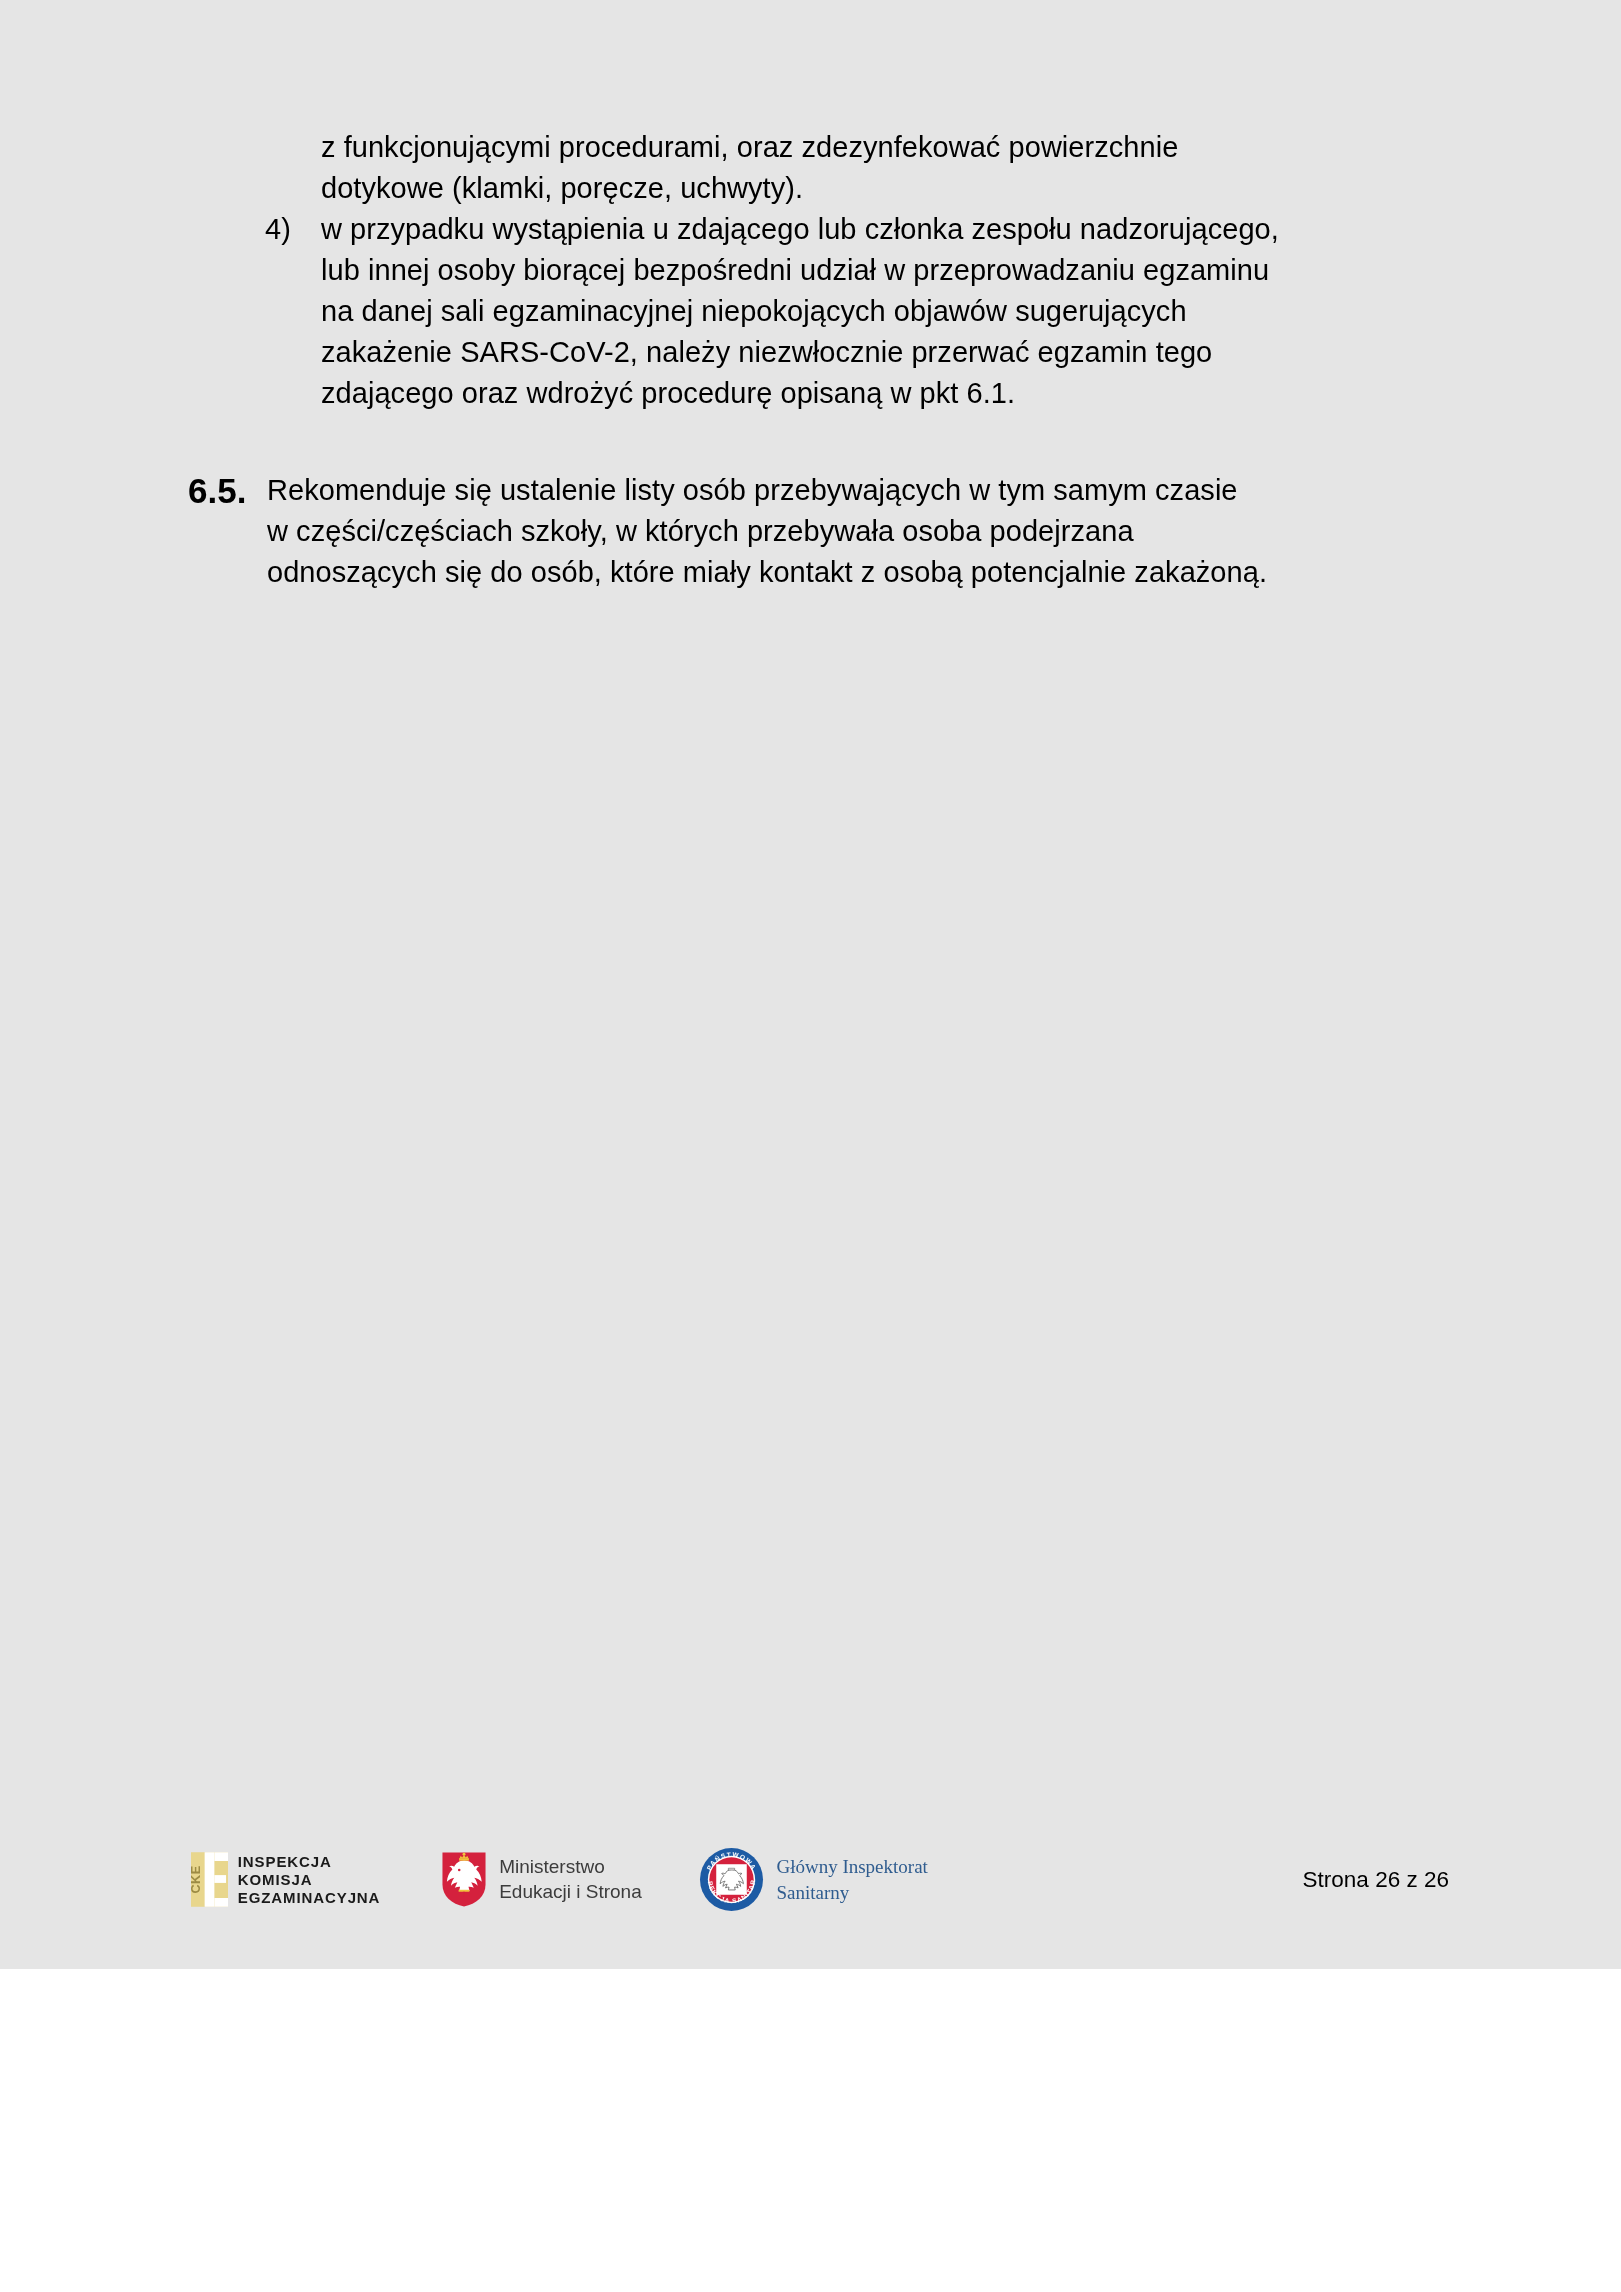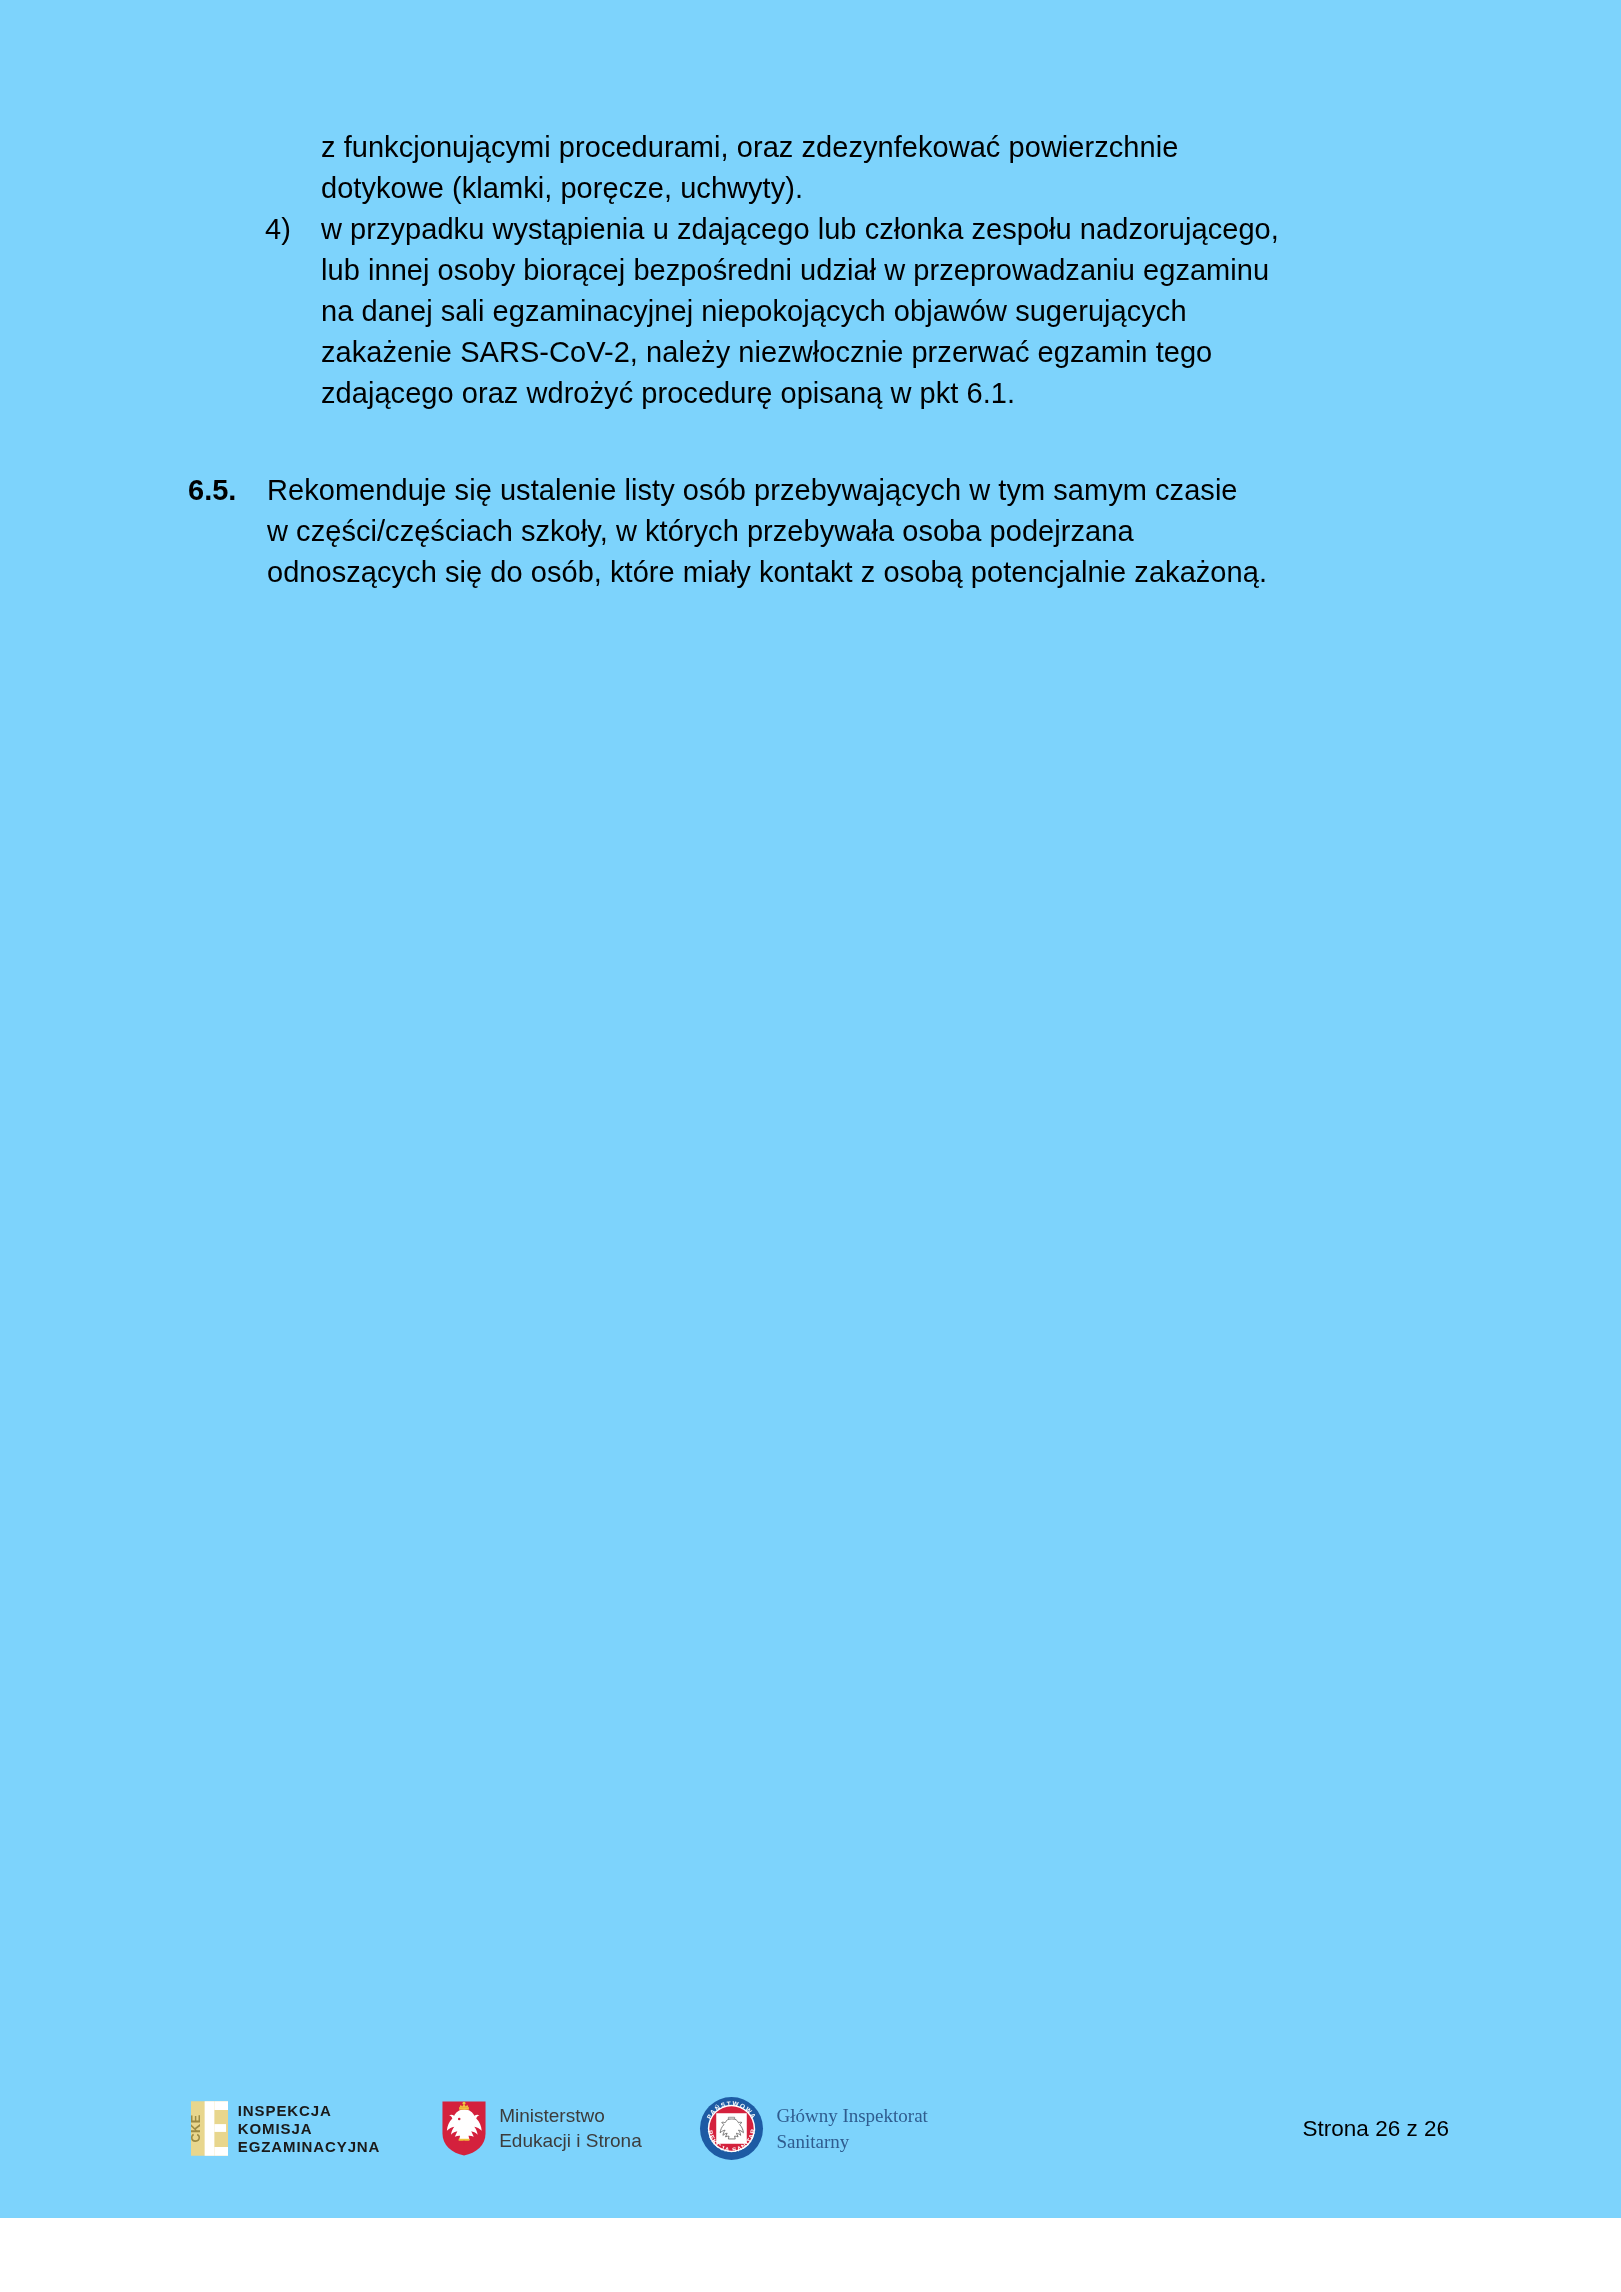--- a/index.html
+++ b/index.html
@@ -7,22 +7,22 @@
     padding: 0;
     background: #ffffff;
   }
   body {
     font-family: "Liberation Sans", sans-serif;
     color: #000000;
   }
   .page {
     position: relative;
     width: 1621px;
-    height: 2218px;
-    background: #7dd3fc;
+    height: 1969px;
+    background: #e5e5e5;
     overflow: hidden;
     box-sizing: border-box;
   }
 
   
   .content {
     position: absolute;
     left: 0;
     top: 0;
     width: 1621px;
@@ -56,21 +56,21 @@
 
   
   .section {
     position: relative;
     margin-left: 267px;
   }
   .section-number {
     position: absolute;
     left: -79px;
     top: 0;
-    font-size: 29px;
+    font-size: 35px;
     line-height: 41px;
     font-weight: bold;
     white-space: pre;
   }
 
   .spacer-block { height: 56px; }
 
   
   .footer {
     position: absolute;

